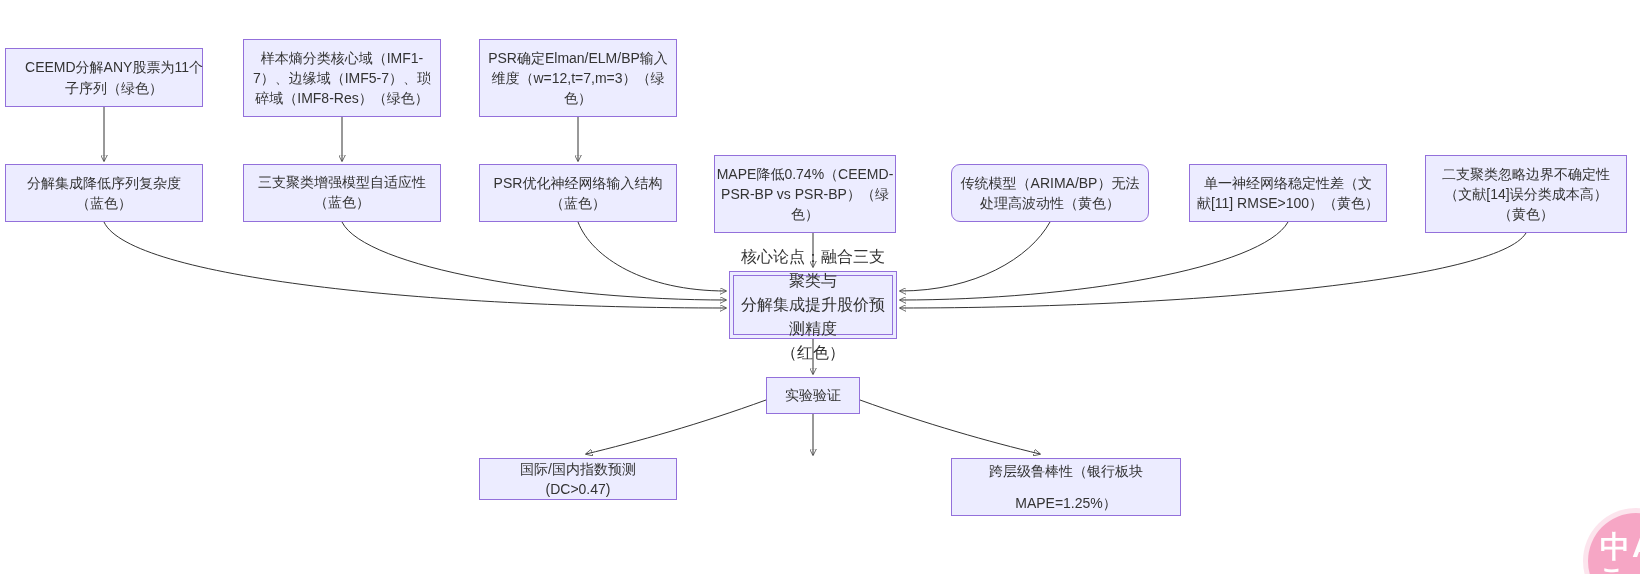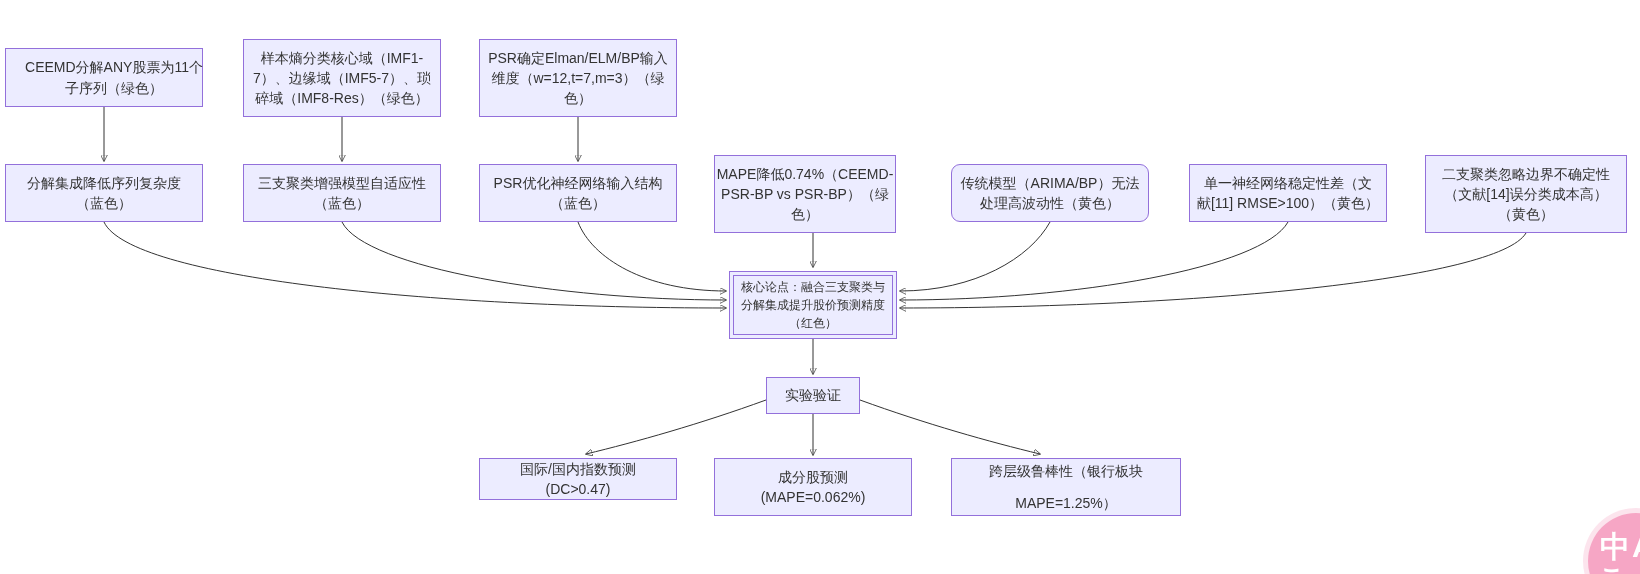--- a/index.html
+++ b/index.html
@@ -32,21 +32,21 @@
     border:1px solid #9370DB;
     box-sizing:border-box;
     padding:3px;
   }
   .node-core-inner{
     width:100%;height:100%;
     border:1px solid #9370DB;
     box-sizing:border-box;
     background:#ECECFF;
     color:#333333;
-    font-size:12px;
+    font-size:16px;
     line-height:1.5;
     display:flex;
     flex-direction:column;
     align-items:center;
     justify-content:center;
     text-align:center;
   }
   #edges{position:absolute;left:0;top:0;width:1640px;height:574px;pointer-events:none;}
   #edges path{fill:none;stroke:#333333;stroke-width:1;}
   .badge{
@@ -102,21 +102,21 @@
   <div class="node" style="left:479px;top:39px;width:198px;height:78px;">
       <div>PSR确定Elman/ELM/BP输入</div>
       <div>维度（w=12,t=7,m=3）（绿</div>
       <div>色）</div>
     </div>
 
   <div class="node" style="left:5px;top:164px;width:198px;height:58px;">
       <div>分解集成降低序列复杂度</div>
       <div>（蓝色）</div>
     </div>
-  <div class="node" style="left:243px;top:164px;width:198px;height:58px;">
+  <div class="node" style="left:243px;top:164px;width:198px;height:58px;font-family:Liberation Serif, serif;">
       <div>三支聚类增强模型自适应性</div>
       <div>（蓝色）</div>
     </div>
   <div class="node" style="left:479px;top:164px;width:198px;height:58px;">
       <div>PSR优化神经网络输入结构</div>
       <div>（蓝色）</div>
     </div>
   <div class="node" style="left:714px;top:155px;width:182px;height:78px;">
       <div>MAPE降低0.74%（CEEMD-</div>
       <div>PSR-BP vs PSR-BP）（绿</div>
@@ -145,24 +145,20 @@
   </div>
 
   <div class="node" style="left:766px;top:377px;width:94px;height:37px;">
       <div>实验验证</div>
     </div>
 
   <div class="node" style="left:479px;top:458px;width:198px;height:42px;">
       <div>国际/国内指数预测</div>
       <div>(DC&gt;0.47)</div>
     </div>
-  <div class="node" style="left:714px;top:458px;width:198px;height:58px;">
-      <div>成分股预测</div>
-      <div>(MAPE=0.062%)</div>
-    </div>
   <div class="node" style="left:951px;top:458px;width:230px;height:58px;gap:12px;">
       <div>跨层级鲁棒性（银行板块</div>
       <div>MAPE=1.25%）</div>
     </div>
 
   <div class="badge">
     <span class="t1">中A</span>
     <span class="t2">こ</span>
   </div>
 

